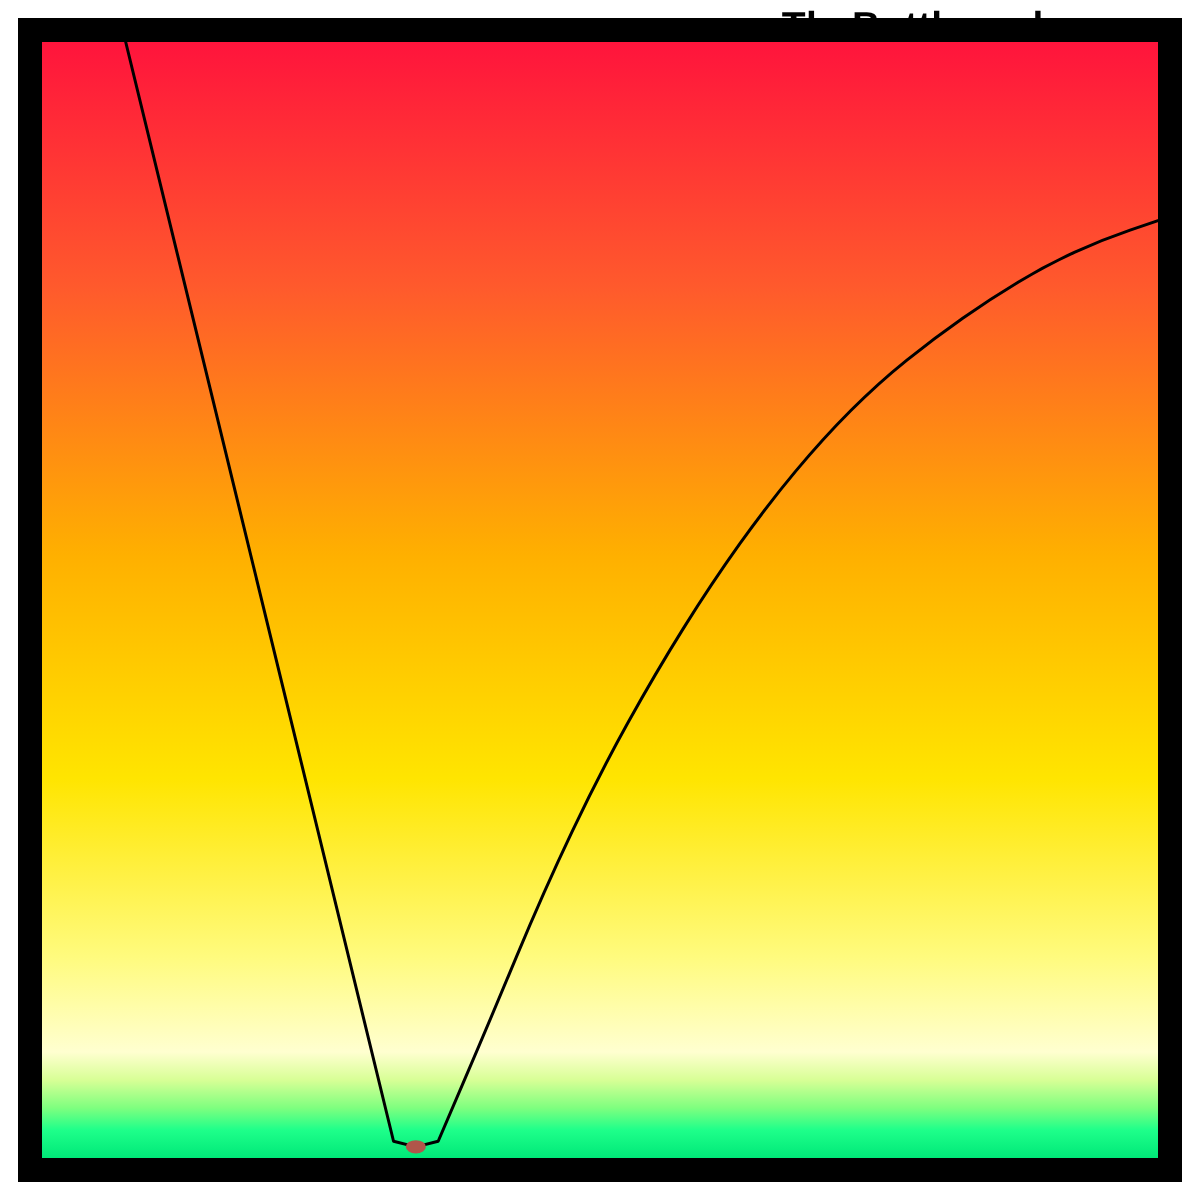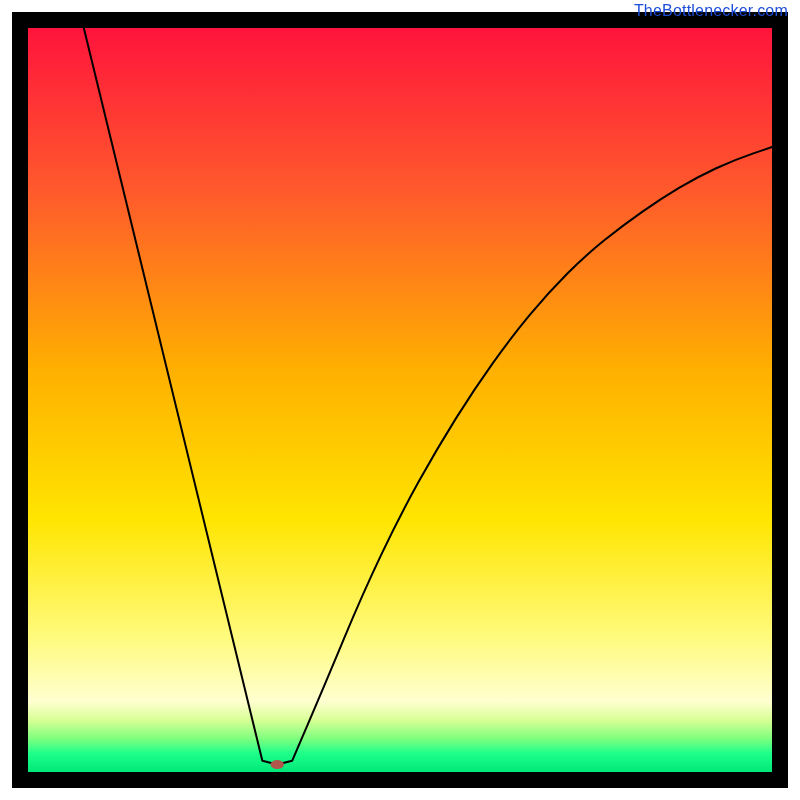--- a/index.html
+++ b/index.html
@@ -9,23 +9,23 @@
     width: 800px;
     height: 800px;
     overflow: hidden;
     position: relative;
     font-family: Arial, Helvetica, sans-serif;
   }
   .attribution {
     position: absolute;
     top: 2px;
     right: 12px;
-    font-size: 16px;
-    color: #1d4ed8;
-    font-weight: 400;
+    font-size: 26px;
+    color: #000000;
+    font-weight: 700;
     letter-spacing: 0.2px;
     z-index: 100;
   }
   svg.plot {
     display: block;
     width: 800px;
     height: 800px;
   }
   .axis-frame {
     fill: none;

